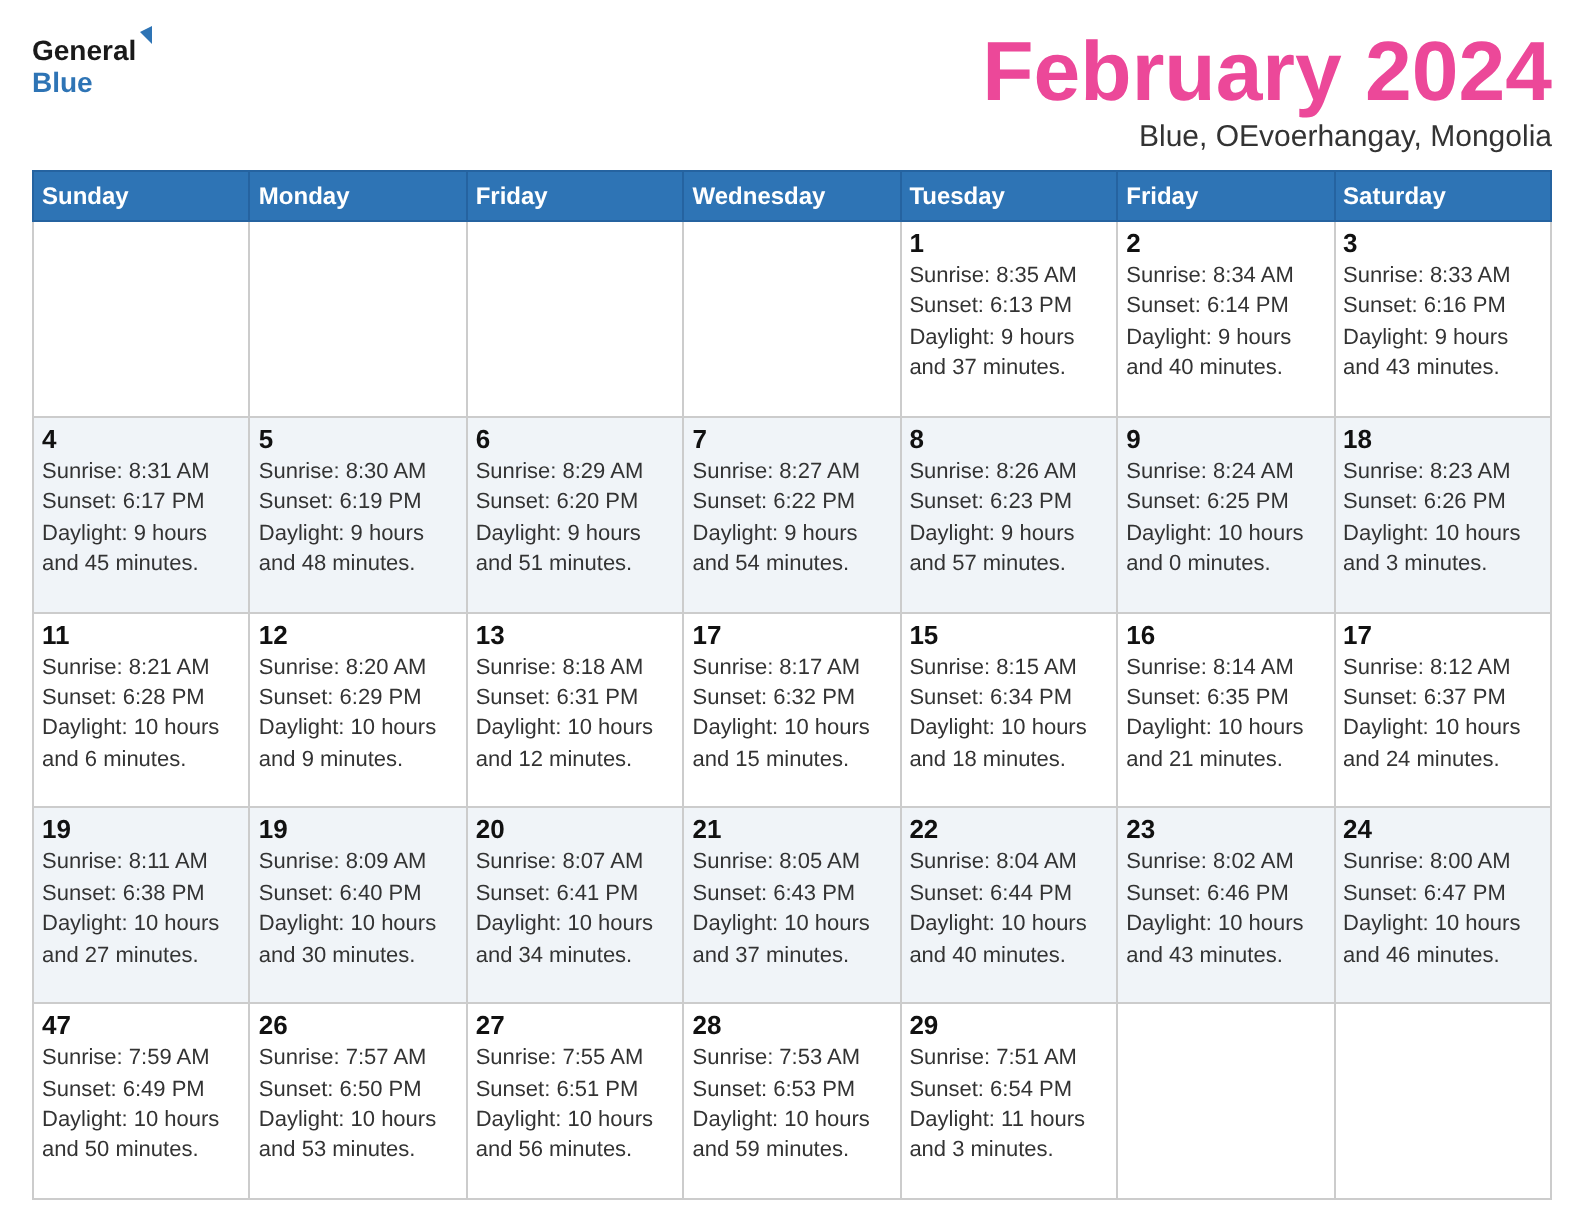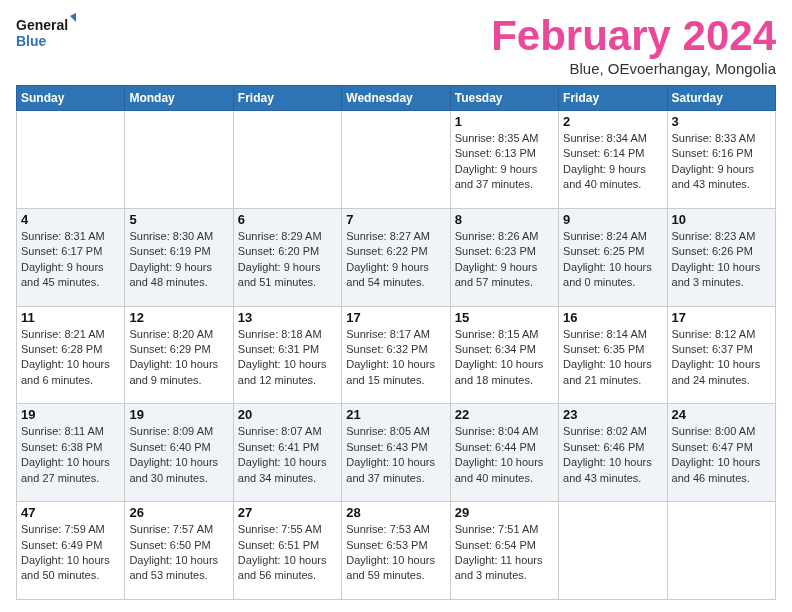--- a/index.html
+++ b/index.html
@@ -154,21 +154,21 @@
           </td>
           <td>
             <span class="day-number">8</span>
             <div class="day-info">Sunrise: 8:26 AM<br>Sunset: 6:23 PM<br>Daylight: 9 hours<br>and 57 minutes.</div>
           </td>
           <td>
             <span class="day-number">9</span>
             <div class="day-info">Sunrise: 8:24 AM<br>Sunset: 6:25 PM<br>Daylight: 10 hours<br>and 0 minutes.</div>
           </td>
           <td>
-            <span class="day-number">10</span>
+            <span class="day-number">18</span>
             <div class="day-info">Sunrise: 8:23 AM<br>Sunset: 6:26 PM<br>Daylight: 10 hours<br>and 3 minutes.</div>
           </td>
         </tr>
         <tr>
           <td>
             <span class="day-number">11</span>
             <div class="day-info">Sunrise: 8:21 AM<br>Sunset: 6:28 PM<br>Daylight: 10 hours<br>and 6 minutes.</div>
           </td>
           <td>
             <span class="day-number">12</span>

